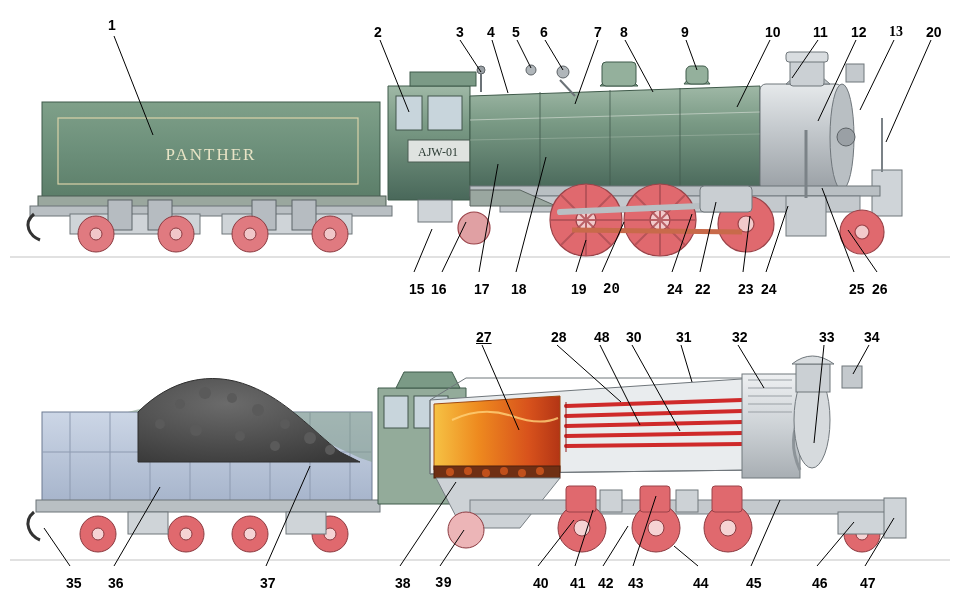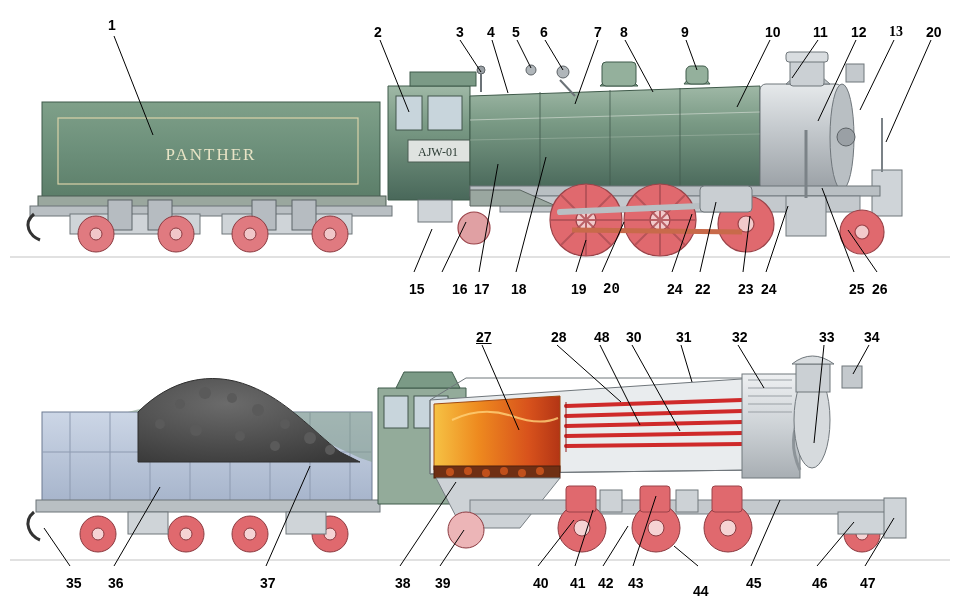--- a/index.html
+++ b/index.html
@@ -339,21 +339,21 @@
       <div class="num" style="left: 540px; top: 25px;">6</div>
       <div class="num" style="left: 594px; top: 25px;">7</div>
       <div class="num" style="left: 620px; top: 25px;">8</div>
       <div class="num" style="left: 681px; top: 25px;">9</div>
       <div class="num" style="left: 765px; top: 25px;">10</div>
       <div class="num" style="left: 813px; top: 25px;">11</div>
       <div class="num" style="left: 851px; top: 25px;">12</div>
       <div class="num" style="left: 889px; top: 25px; font-family: Liberation Serif, serif;">13</div>
       <div class="num" style="left: 926px; top: 25px;">20</div>
       <div class="num" style="left: 409px; top: 282px;">15</div>
-      <div class="num" style="left: 452px; top: 282px; text-align: center;">16</div>
+      <div class="num" style="left: 431px; top: 282px; text-align: center;">16</div>
       <div class="num" style="left: 474px; top: 282px;">17</div>
       <div class="num" style="left: 511px; top: 282px;">18</div>
       <div class="num" style="left: 571px; top: 282px;">19</div>
       <div class="num" style="left: 603px; top: 282px; font-family: Liberation Mono, monospace;">20</div>
       <div class="num" style="left: 667px; top: 282px;">24</div>
       <div class="num" style="left: 695px; top: 282px;">22</div>
       <div class="num" style="left: 738px; top: 282px;">23</div>
       <div class="num" style="left: 761px; top: 282px;">24</div>
       <div class="num" style="left: 849px; top: 282px;">25</div>
       <div class="num" style="left: 872px; top: 282px;">26</div>
@@ -362,24 +362,24 @@
       <div class="num" style="left: 594px; top: 330px;">48</div>
       <div class="num" style="left: 626px; top: 330px;">30</div>
       <div class="num" style="left: 676px; top: 330px;">31</div>
       <div class="num" style="left: 732px; top: 330px;">32</div>
       <div class="num" style="left: 819px; top: 330px;">33</div>
       <div class="num" style="left: 864px; top: 330px;">34</div>
       <div class="num" style="left: 66px; top: 576px;">35</div>
       <div class="num" style="left: 108px; top: 576px;">36</div>
       <div class="num" style="left: 260px; top: 576px;">37</div>
       <div class="num" style="left: 395px; top: 576px;">38</div>
-      <div class="num" style="left: 435px; top: 576px;">39</div>
+      <div class="num" style="left: 435px; top: 576px; font-family: Liberation Mono, monospace;">39</div>
       <div class="num" style="left: 533px; top: 576px;">40</div>
       <div class="num" style="left: 570px; top: 576px;">41</div>
       <div class="num" style="left: 598px; top: 576px;">42</div>
       <div class="num" style="left: 628px; top: 576px;">43</div>
-      <div class="num" style="left: 693px; top: 576px; margin-top: 8px;">44</div>
+      <div class="num" style="left: 693px; top: 576px;">44</div>
       <div class="num" style="left: 746px; top: 576px;">45</div>
       <div class="num" style="left: 812px; top: 576px;">46</div>
       <div class="num" style="left: 860px; top: 576px;">47</div>
     </div>
 
 </div>
 
 </body></html>

